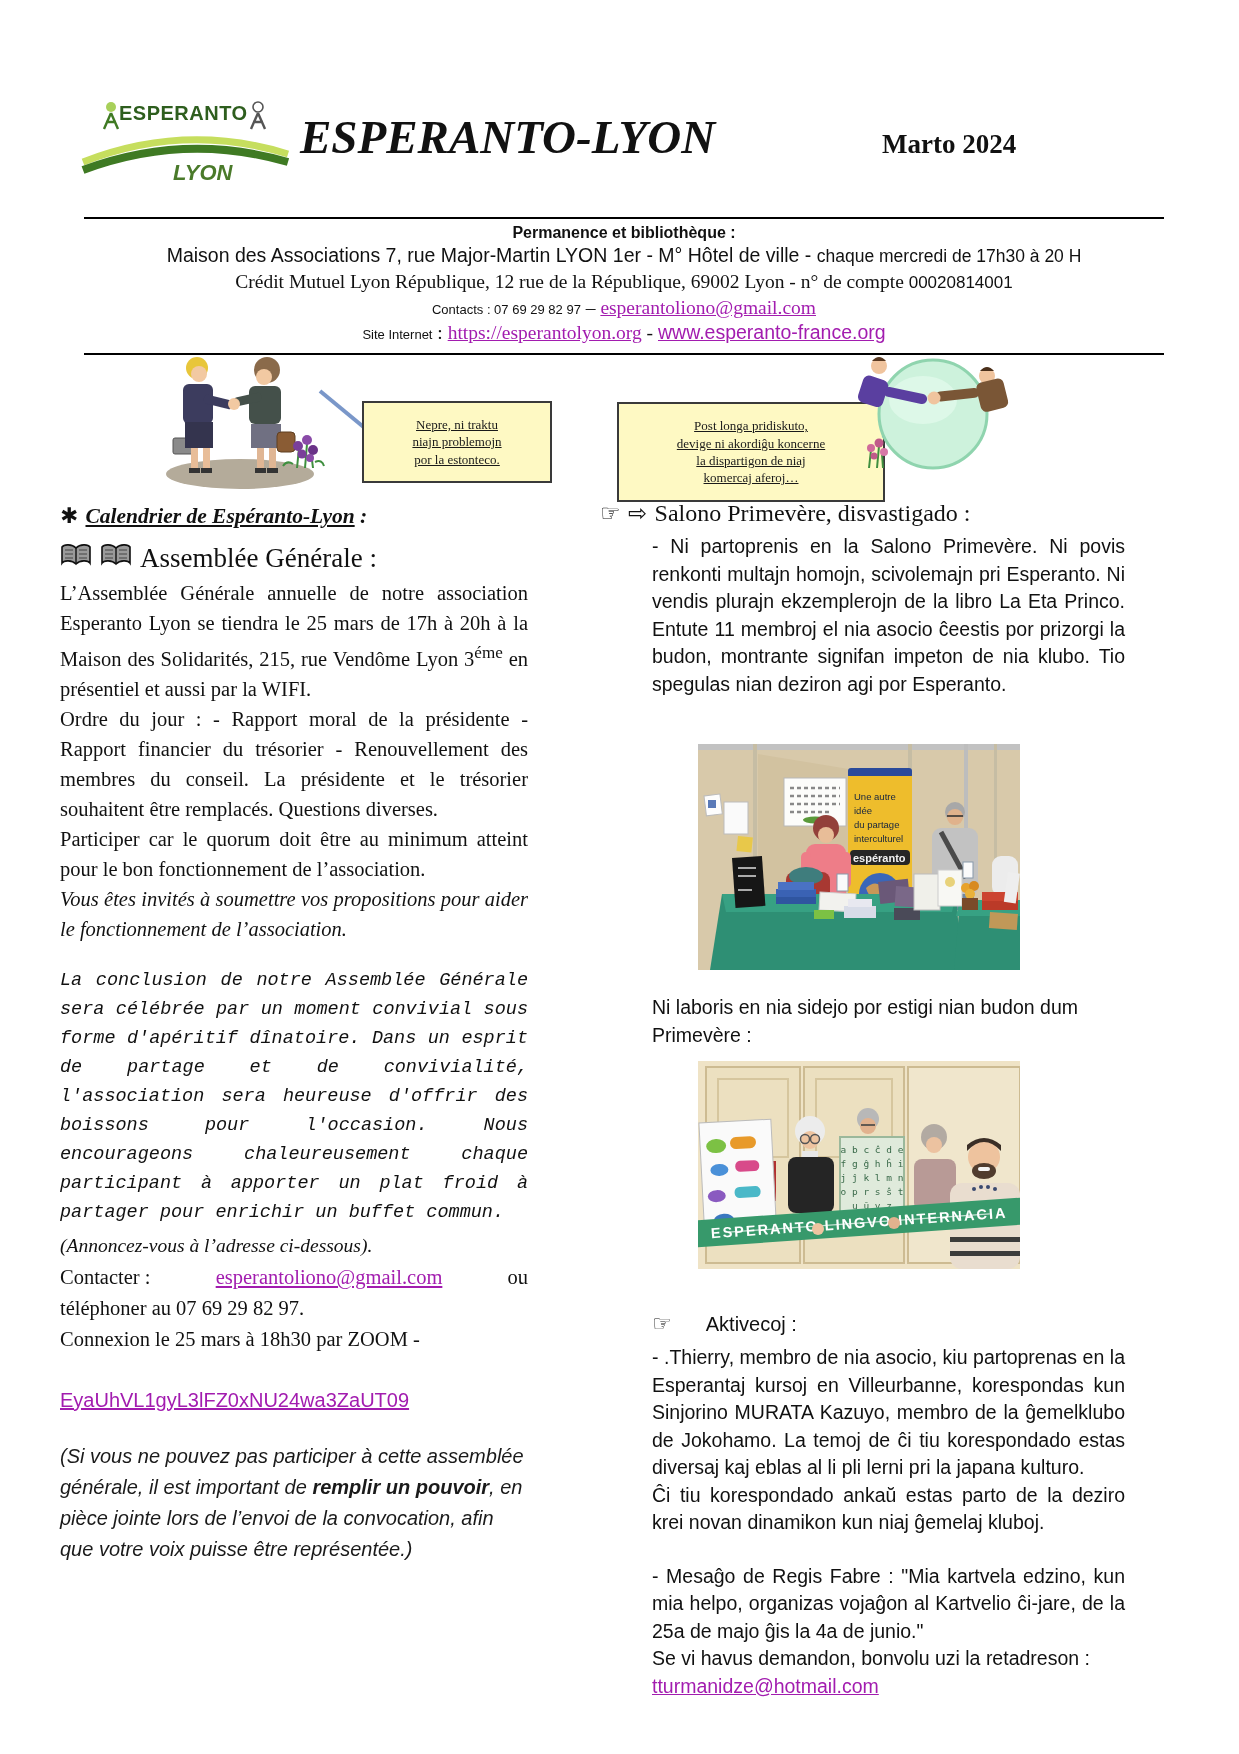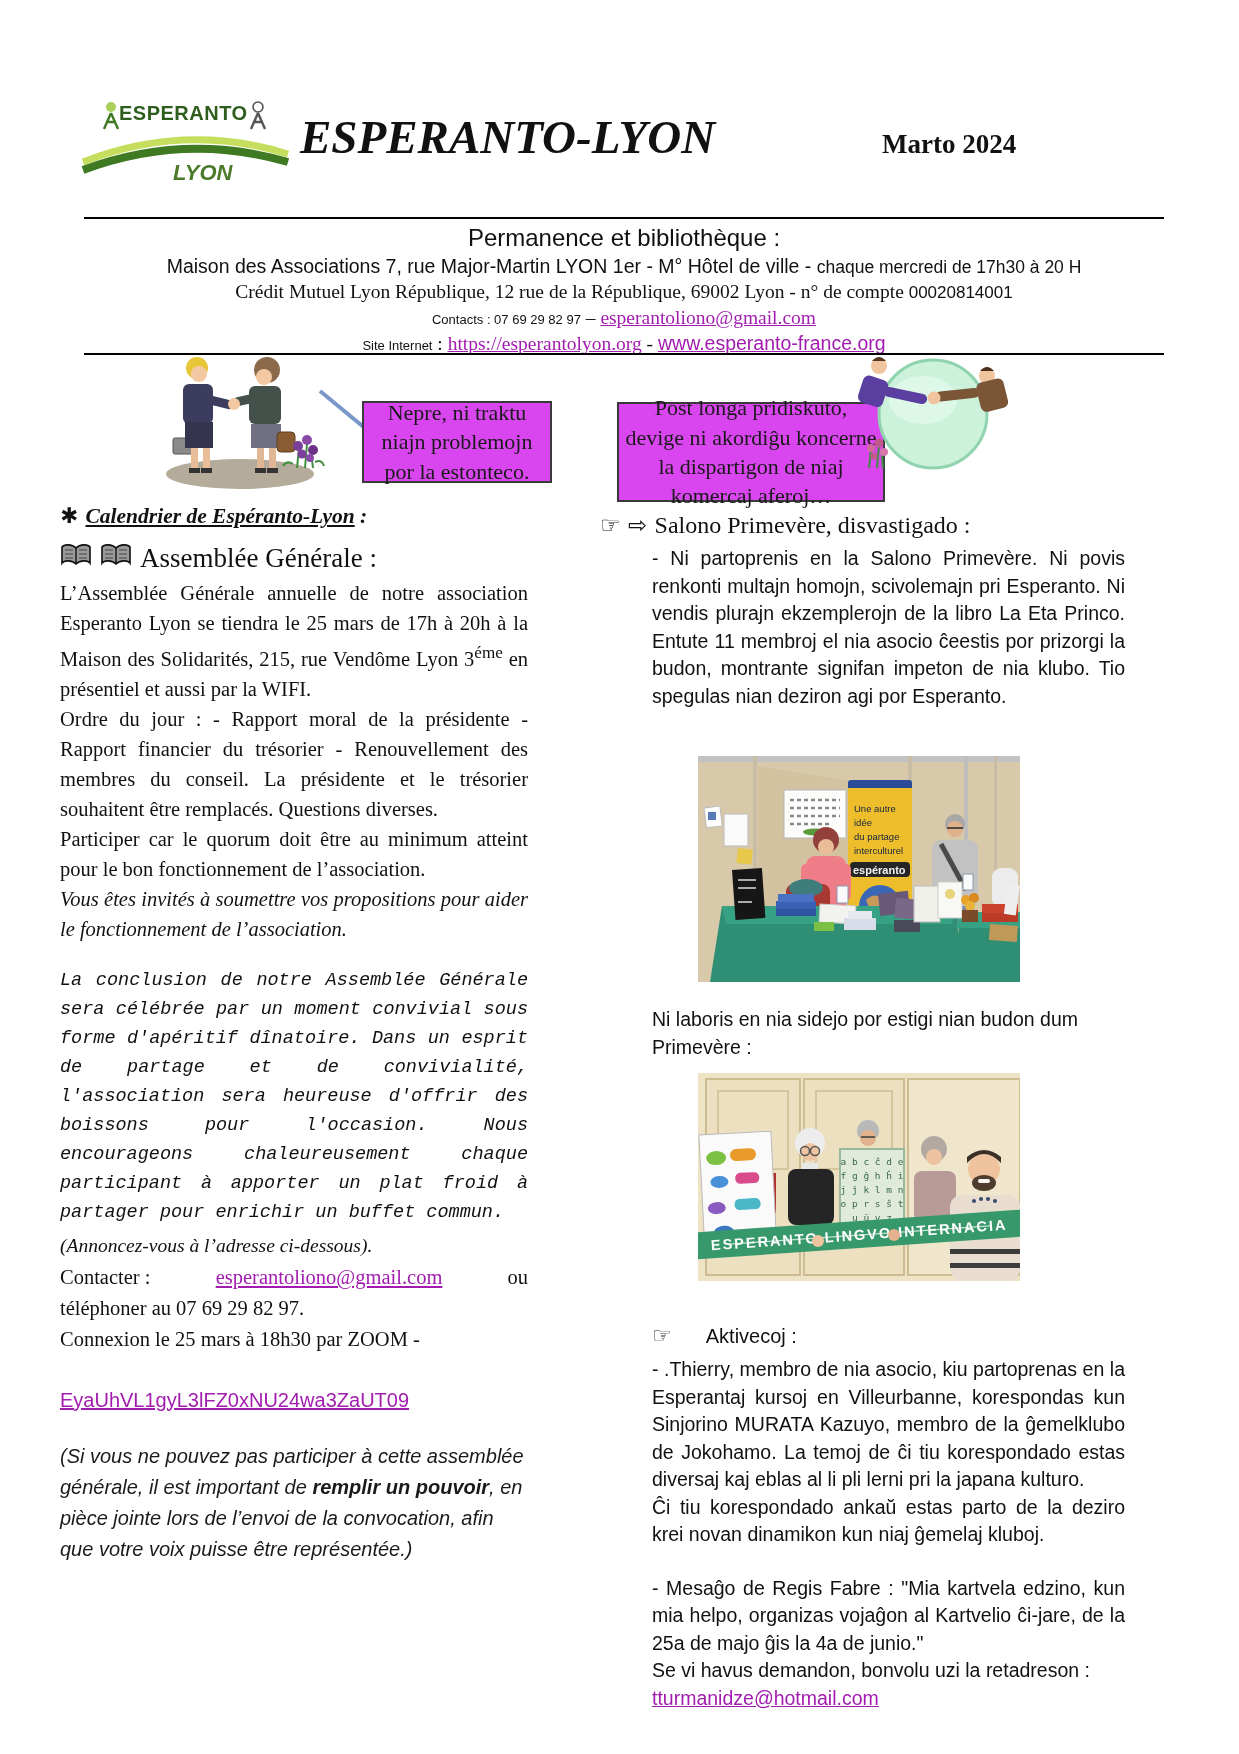--- a/index.html
+++ b/index.html
@@ -6,39 +6,39 @@
   .page{position:relative;width:1239px;height:1754px;background:#fff;margin:0 auto;
         font-family:"Liberation Serif",serif;color:#111;overflow:hidden;}
   
   .logo{position:absolute;left:78px;top:96px;width:215px;height:88px;}
   .main-title{position:absolute;left:300px;top:110px;width:500px;text-align:left;
         font-family:"Liberation Serif",serif;font-style:italic;font-weight:bold;font-size:47px;}
   .issue-date{position:absolute;left:882px;top:129px;font-weight:bold;font-size:27px;}
   .rule{position:absolute;left:84px;width:1080px;height:2px;background:#000;}
   .rule1{top:217px}.rule2{top:353px}
   .header-info{position:absolute;left:84px;top:222px;width:1080px;text-align:center;line-height:1.32;}
-  .hi-1{font-family:"Liberation Sans",sans-serif;font-weight:normal;font-size:24px;}
+  .hi-1{font-family:"Liberation Sans",sans-serif;font-weight:bold;font-size:16px;}
   .hi-2{font-family:"Liberation Sans",sans-serif;font-size:19.5px;}
   .hi-2 .hours{font-size:17.5px;}
   .hi-3{font-size:19.5px;}
   .hi-3 .acct{font-family:"Liberation Sans",sans-serif;font-size:17px;}
   .hi-4,.hi-5{font-size:19.5px;}
   .blab{font-family:"Liberation Sans",sans-serif;font-weight:normal;font-size:13px;margin-top:16px;}
   a.lnk{color:#a21caf;text-decoration:underline;}
   .lnk-sans{font-family:"Liberation Sans",sans-serif;}
   
-  .bubble{position:absolute;background:#d946ef;border:2px solid #3a3a3a;
-          font-size:22px;text-align:center;white-space:pre-line;line-height:1.34;
-          display:flex;align-items:center;justify-content:center;color:#1a1a1a;}
+  .bubble{position:absolute;background:#fef9c3;border:2px solid #3a3a3a;
+          font-size:13px;text-align:center;white-space:pre-line;line-height:1.34;
+          display:flex;align-items:center;justify-content:center;color:#1a1a1a;text-decoration:underline;}
   .bubble-left{left:362px;top:401px;width:186px;height:78px;}
   .bubble-right{left:617px;top:402px;width:264px;height:96px;}
   .clip{position:absolute;}
   
   .col-left{position:absolute;left:60px;top:503px;width:468px;}
-  .col-right{position:absolute;left:652px;top:512px;width:473px;}
+  .col-right{position:absolute;left:652px;top:500px;width:473px;}
   .cal-head{font-size:21.5px;font-weight:bold;font-style:italic;margin:0 0 14px 0;}
   .cal-head .cal-underline{text-decoration:underline;}
   .glyph{font-family:"DejaVu Sans",sans-serif;font-style:normal;}
   .ag-head{font-size:27px;margin:8px 0 4px 0;display:flex;align-items:flex-start;gap:8px;}
   .book-ic{flex:0 0 auto;}
   p.body{font-size:20.5px;line-height:30px;text-align:justify;margin:0;}
   p.body-it{font-size:20.5px;line-height:30px;text-align:justify;margin:0;font-style:italic;}
   .mono{font-family:"Liberation Mono","DejaVu Sans Mono",monospace;font-style:italic;
         font-size:18.5px;line-height:29px;text-align:justify;margin:22px 0 4px 0;}
   .annonce{font-style:italic;font-size:19.5px;line-height:30px;margin:0;}

